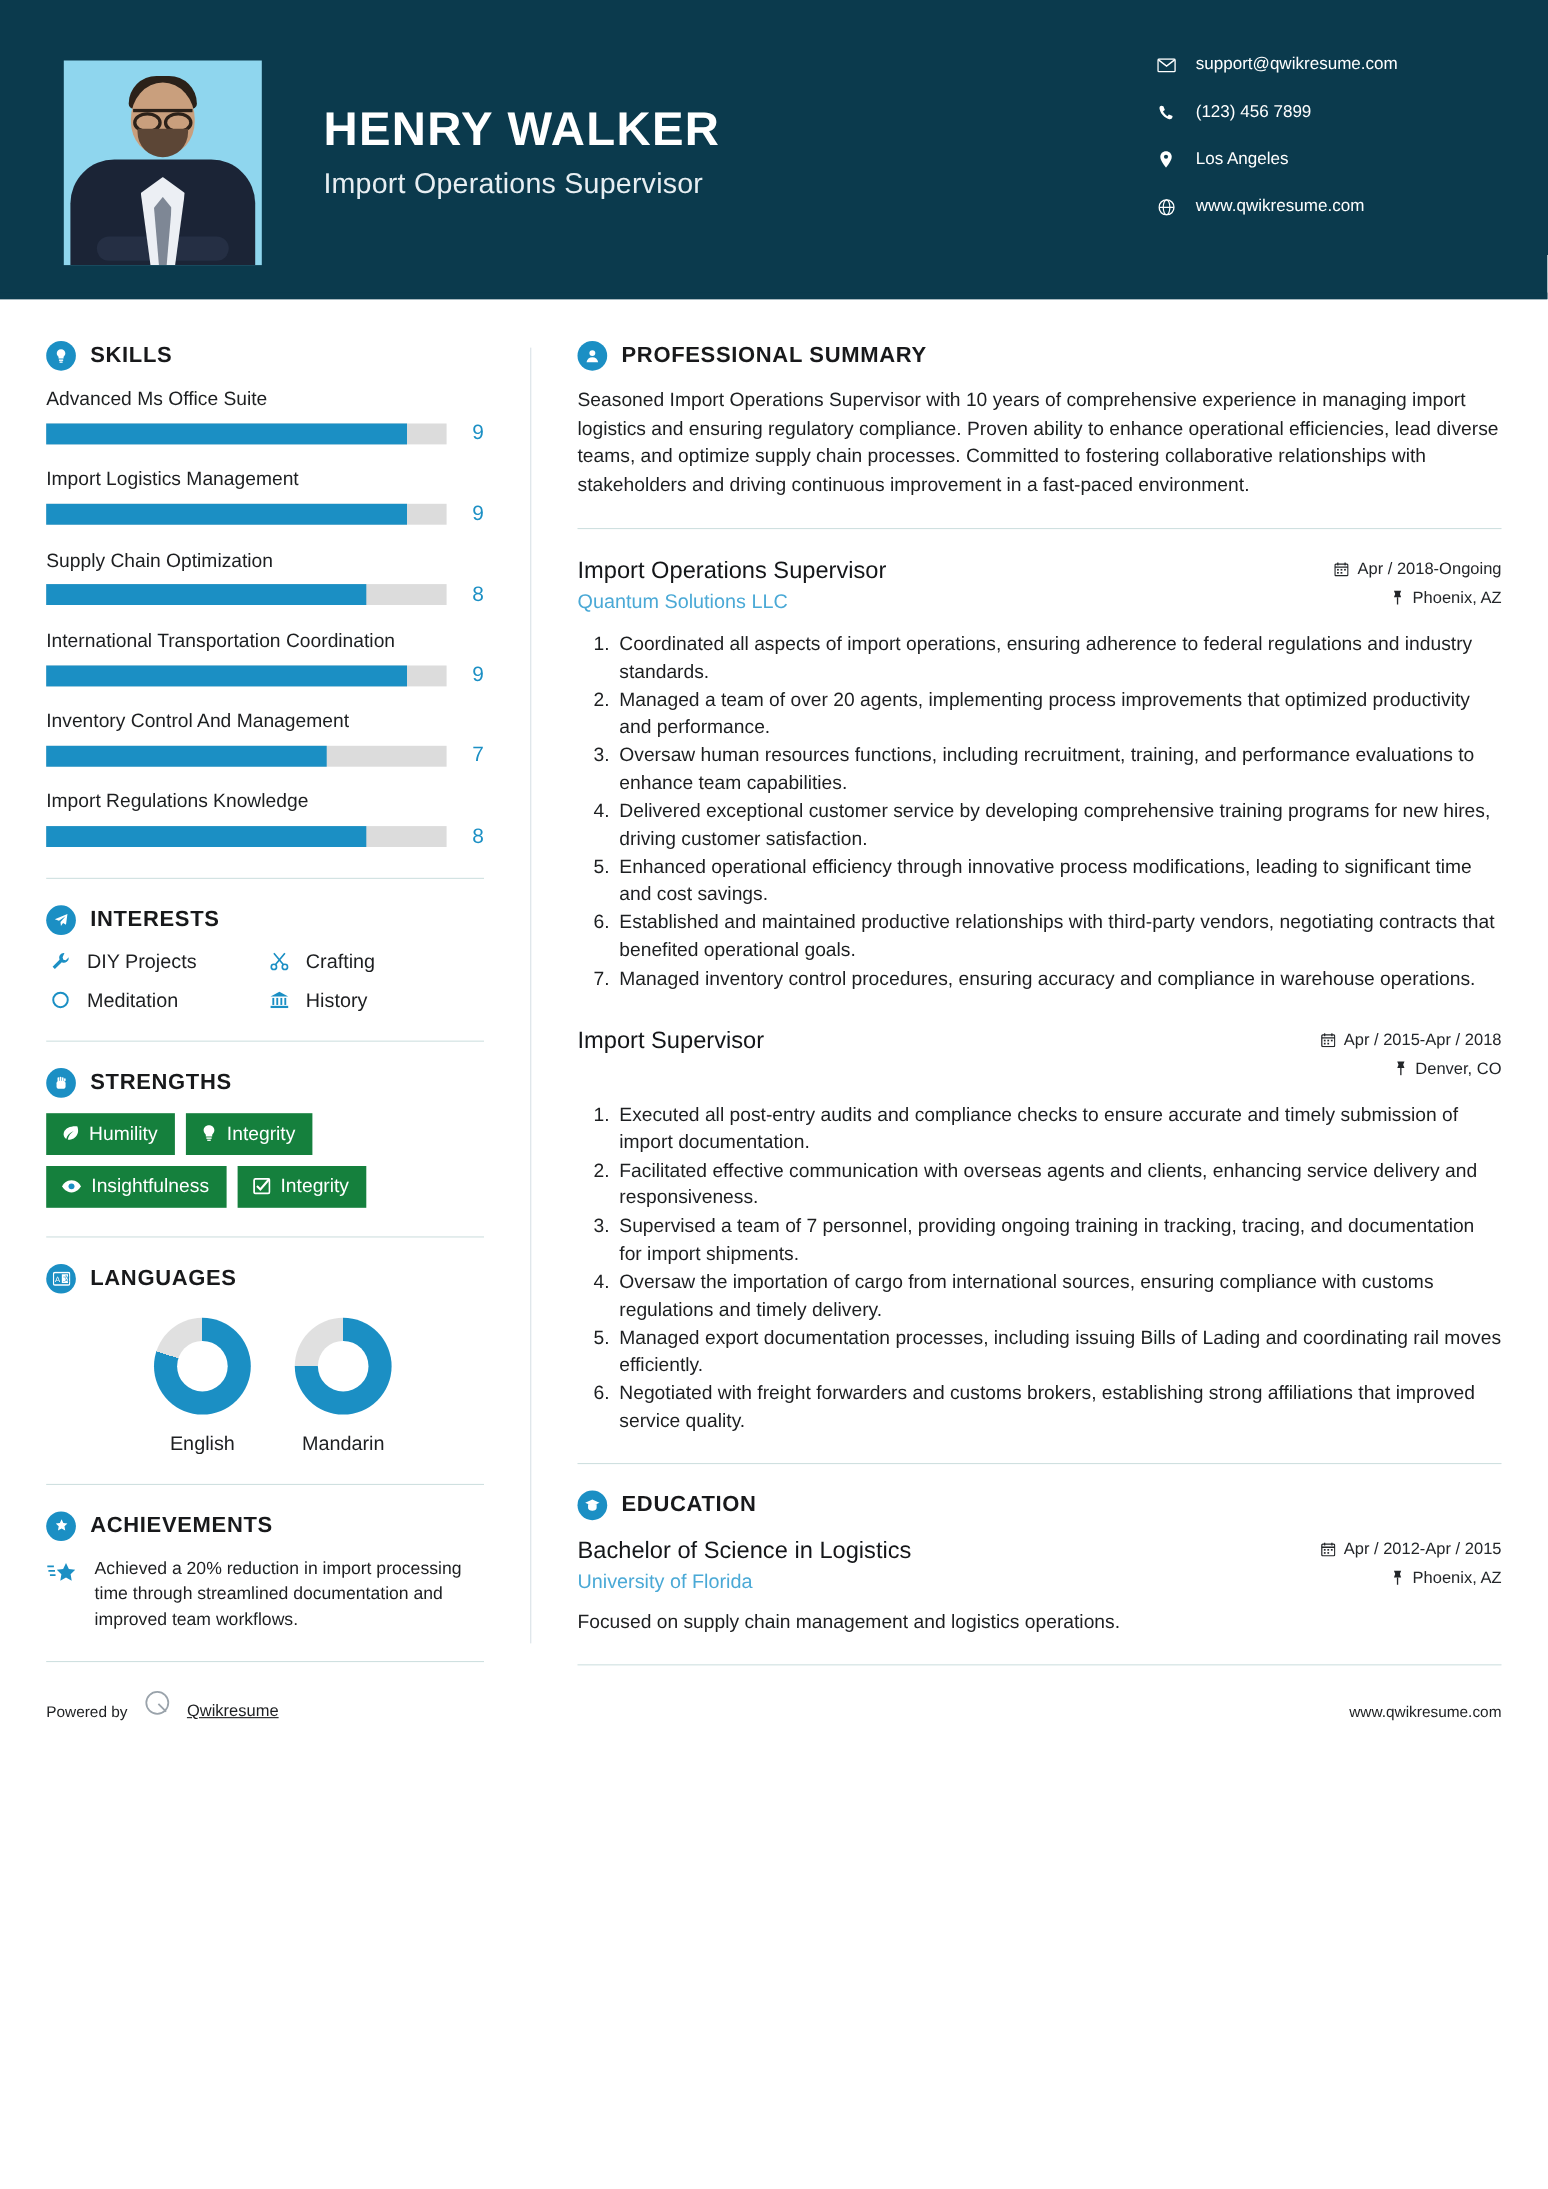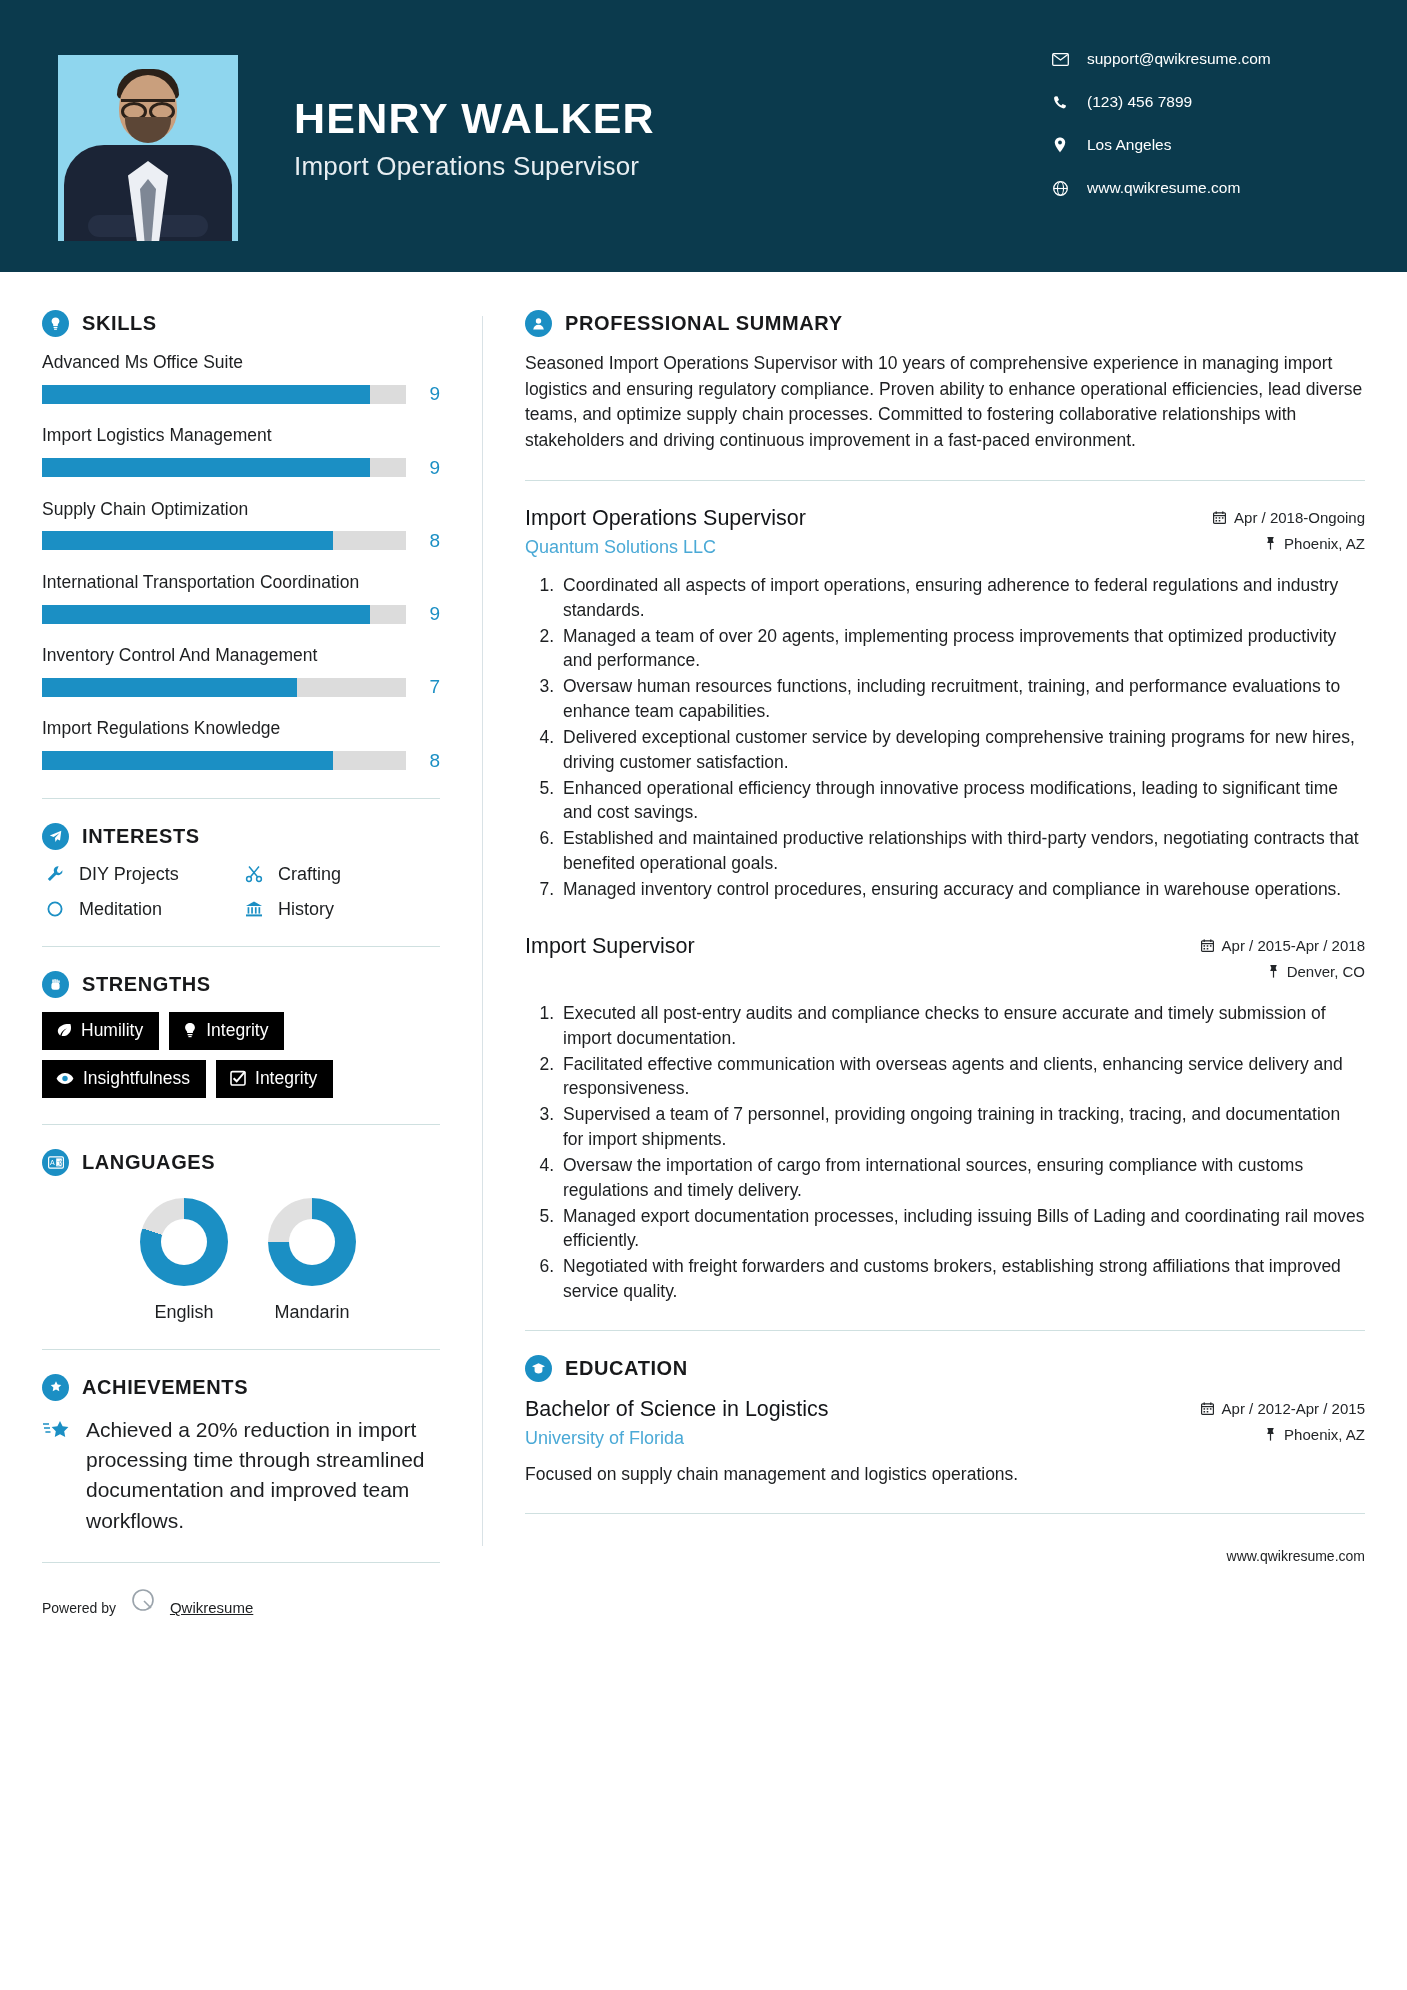--- a/index.html
+++ b/index.html
@@ -259,21 +259,21 @@
   }
 
   
   .tag-wrap {
     display: flex;
     flex-wrap: wrap;
     gap: 10px;
     margin-top: 6px;
   }
   .tag {
-    background: #000000;
+    background: #15803d;
     color: #ffffff;
     font-size: 17.5px;
     padding: 8px 16px 9px 14px;
     display: flex;
     align-items: center;
   }
   .tag .ti {
     margin-right: 9px;
     display: flex;
     align-items: center;
@@ -316,21 +316,21 @@
     display: flex;
     margin-top: 8px;
   }
   .ach-icon {
     flex: 0 0 34px;
     margin-right: 10px;
     padding-top: 4px;
     color: #1b8fc4;
   }
   .ach-text {
-    font-size: 21px;
+    font-size: 16px;
     line-height: 1.45;
     color: #1d1f21;
   }
 
   
   .powered {
     display: flex;
     align-items: flex-end;
     margin-top: 20px;
     font-size: 14px;

